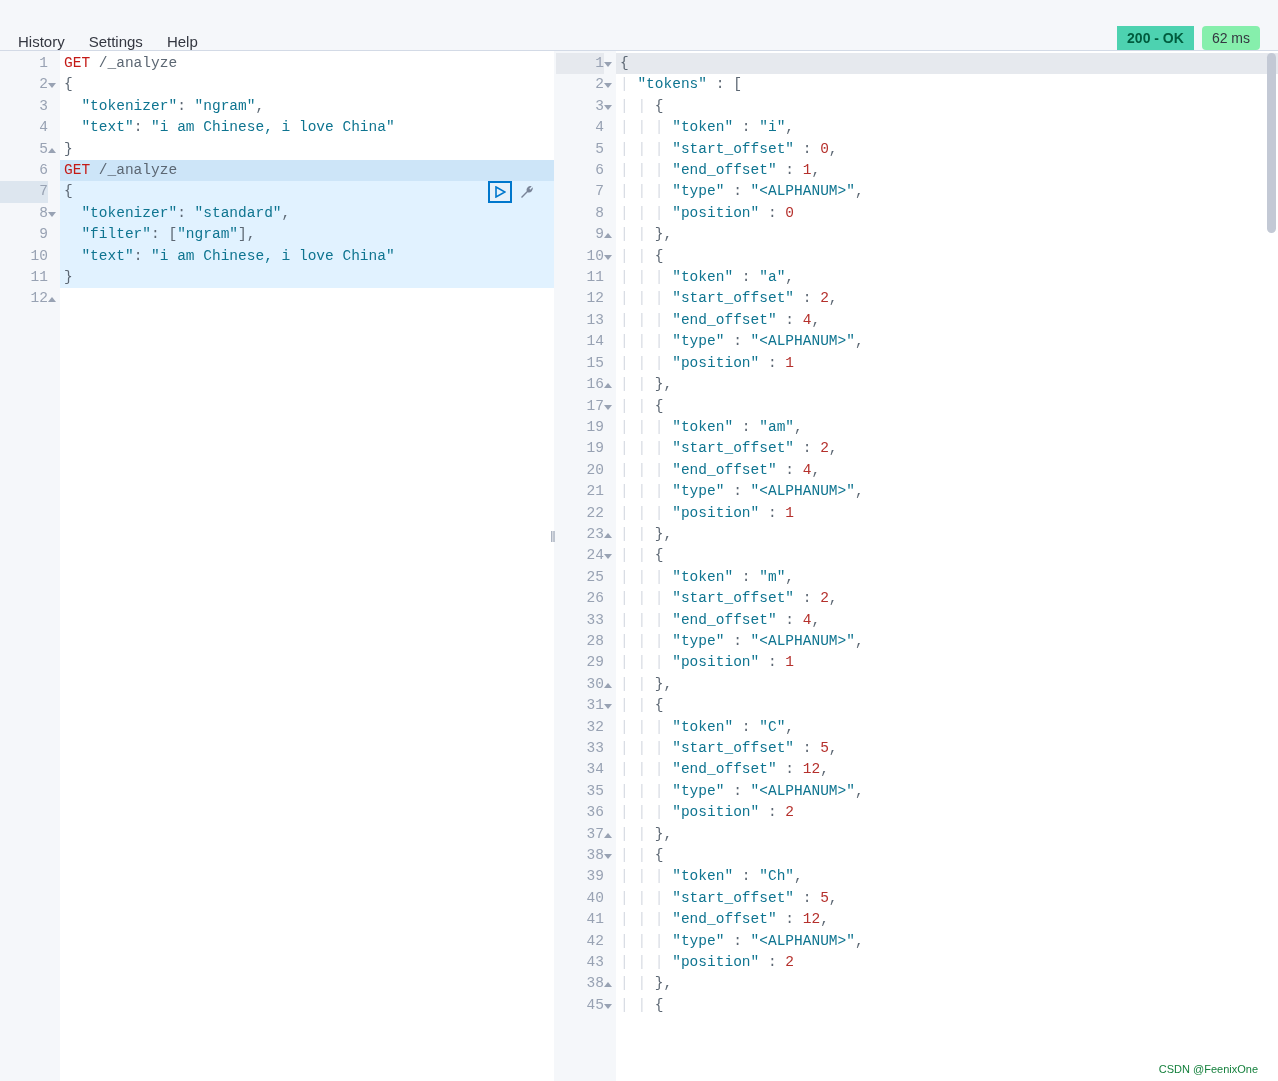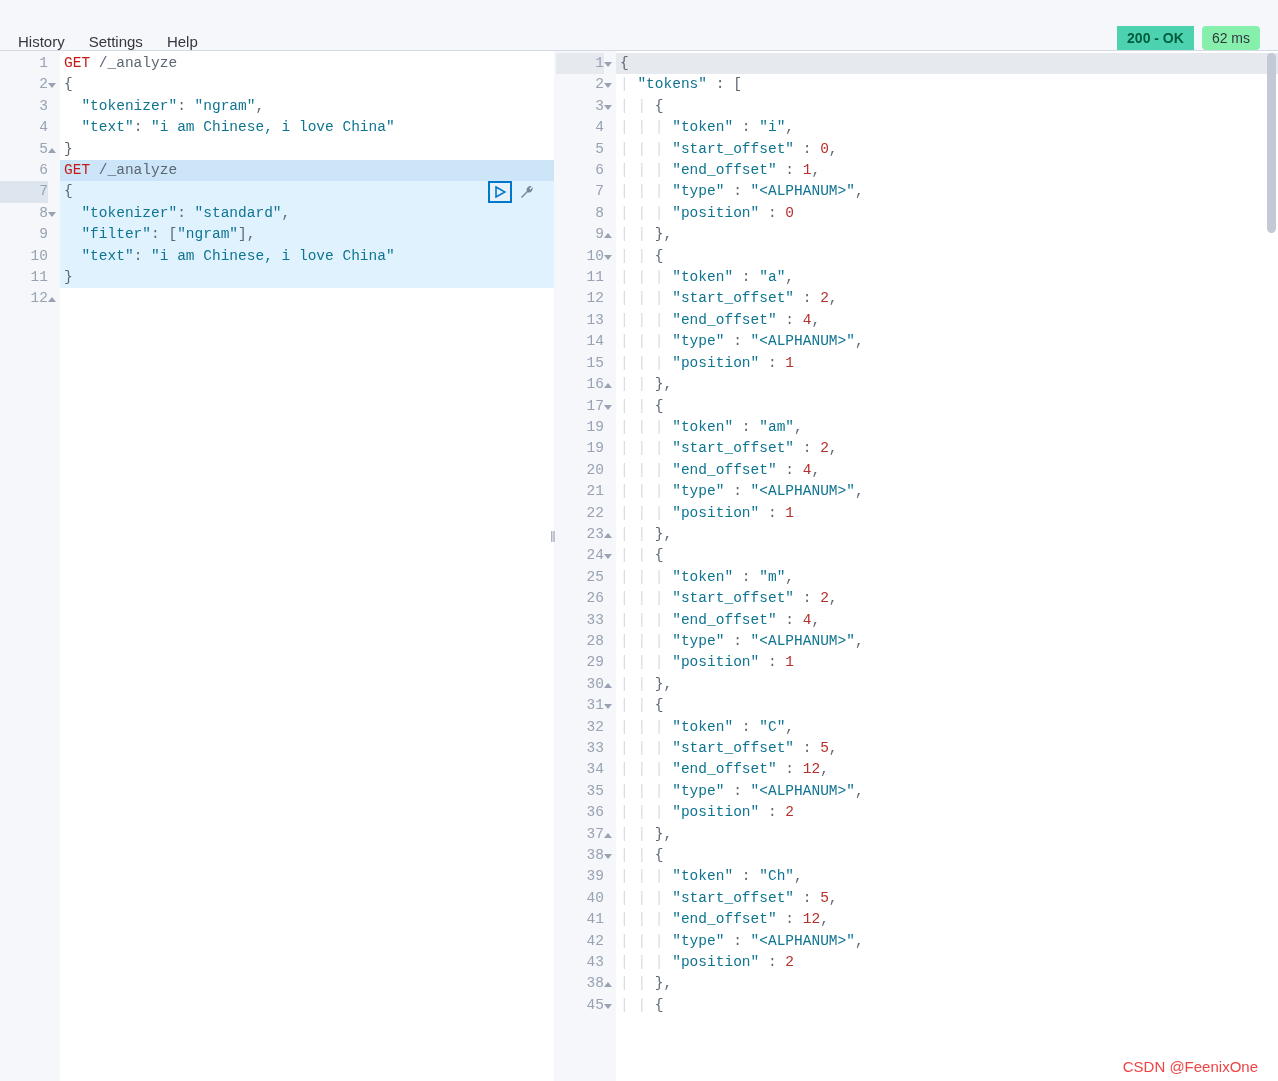--- a/index.html
+++ b/index.html
@@ -157,22 +157,22 @@
   width: 9px;
   height: 180px;
   background: #c3c9d5;
   border-radius: 5px;
 }
 .indent-guide { color: #d7dbe3; }
 .watermark {
   position: absolute;
   bottom: 6px;
   right: 20px;
-  color: #ef4444;
-  font-size: 15px;
+  color: #15803d;
+  font-size: 11px;
 }
 </style>
 </head>
 <body>
 
 <div class="toolbar">
   <div class="toolbar-left">
     <span class="toolbar-item">History</span>
     <span class="toolbar-item">Settings</span>
     <span class="toolbar-item">Help</span>

